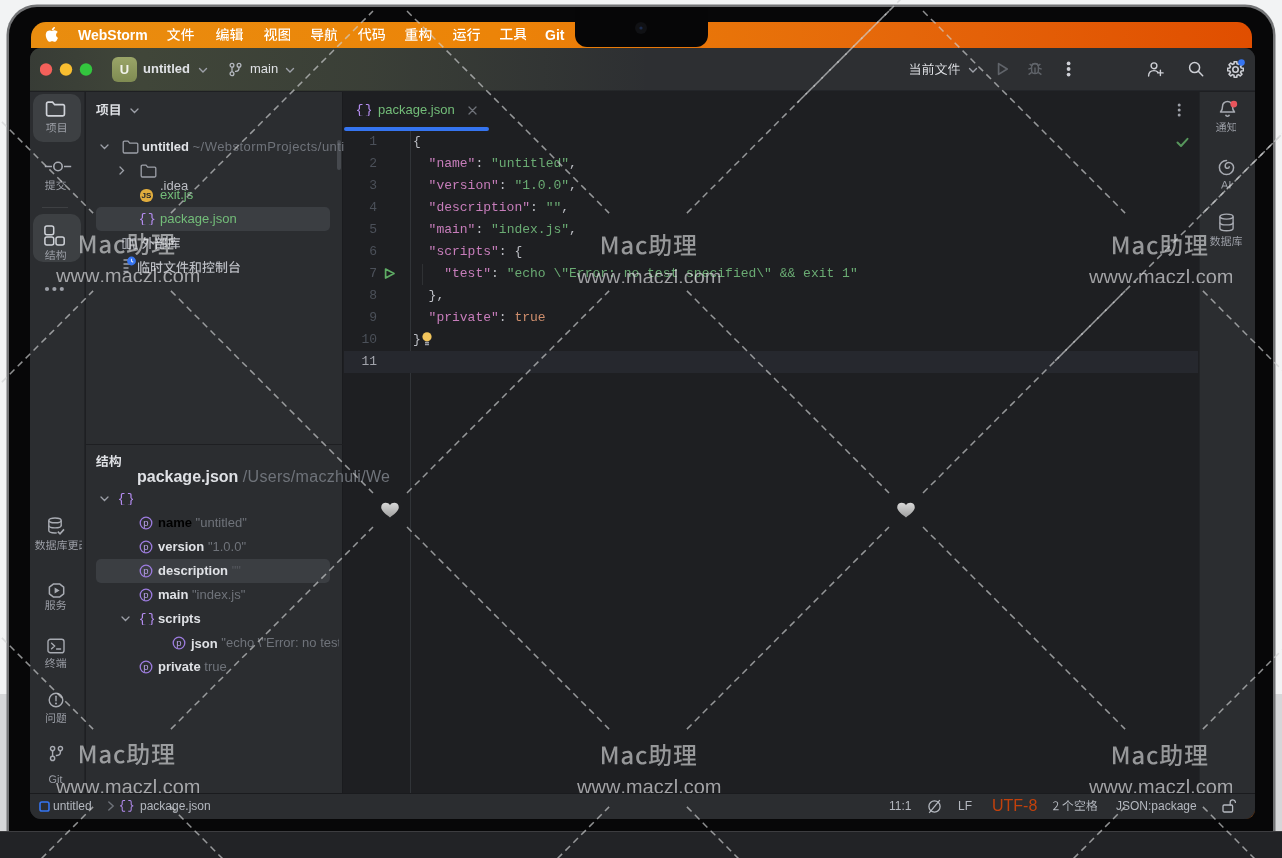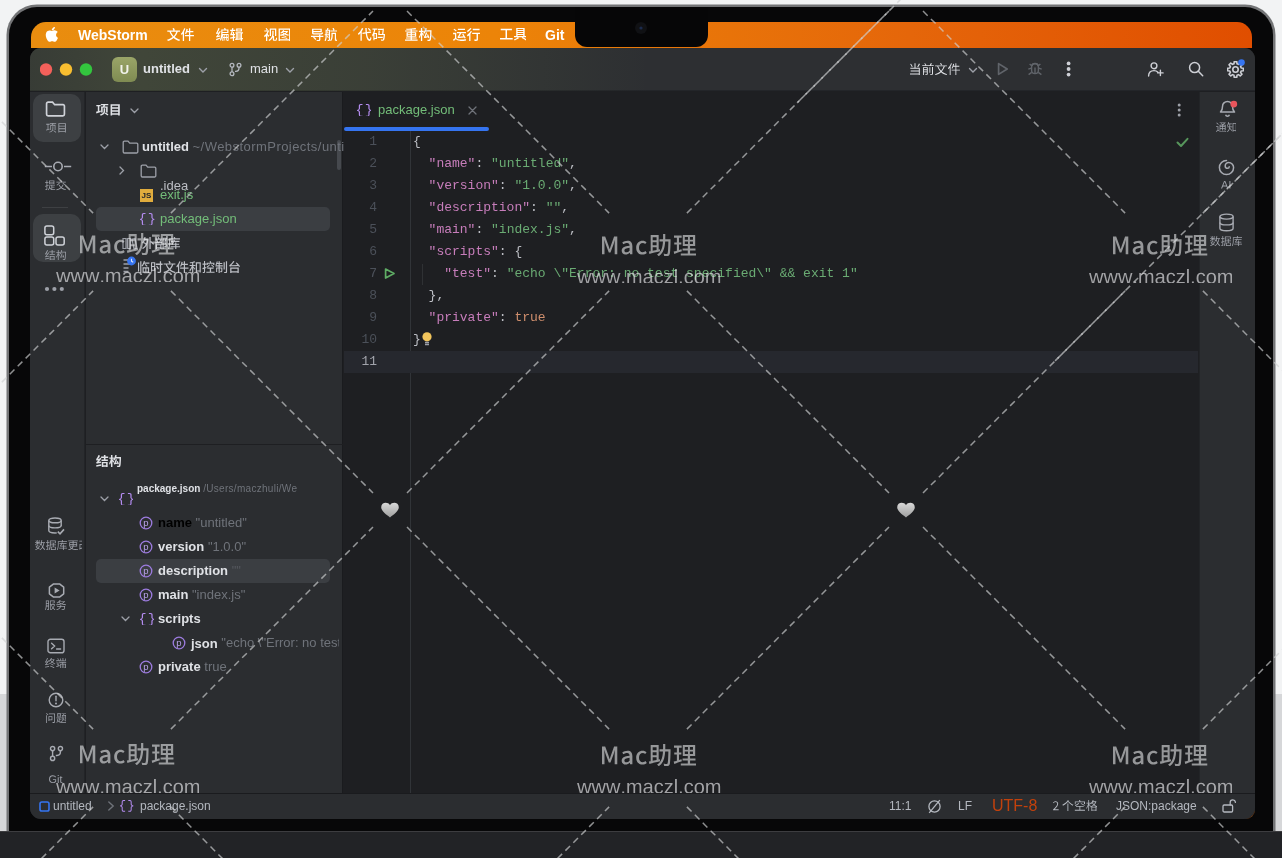--- a/index.html
+++ b/index.html
@@ -175,21 +175,21 @@
 <path d="M1.2 11.8 V2.4 a1.2 1.2 0 0 1 1.2 -1.2 h3.6 l1.7 2 h7 a1.1 1.1 0 0 1 1.1 1.1 v7.5 a1.2 1.2 0 0 1 -1.2 1.2 h-12.2 a1.2 1.2 0 0 1 -1.2 -1.2 z"></path>
     </svg>
 <div class="t" style="left:142px;top:147px;font-size:13px"><b style="color:#dfe1e5;font-weight:600">untitled</b> <span style="color:#6f737a;letter-spacing:0.45px">~/WebstormProjects/unti</span></div>
 <svg class="abs" style="left:119px;top:166px" width="6" height="9">
       <path d="M1 1 L4.5 4.5 L1 8" stroke="#9da0a8" stroke-width="1.3" fill="none" stroke-linecap="round"></path>
     </svg>
 <svg class="abs" style="left:140px;top:164px" width="17" height="14" viewBox="0 0 17 14" fill="none" stroke="#9da0a8" stroke-width="1.3">
 <path d="M1.2 11.8 V2.4 a1.2 1.2 0 0 1 1.2 -1.2 h3.6 l1.7 2 h7 a1.1 1.1 0 0 1 1.1 1.1 v7.5 a1.2 1.2 0 0 1 -1.2 1.2 h-12.2 a1.2 1.2 0 0 1 -1.2 -1.2 z"></path>
     </svg>
 <div class="t" style="left:160px;top:186px;font-size:13px;color:#bcbec4">.idea</div>
-<div class="abs" style="left:140px;top:189px;width:13px;height:13px;border-radius:0;background:#e0ac3d;color:#22242a;font-size:8px;font-weight:700;text-align:center;line-height:13px">JS</div>
+<div class="abs" style="left:140px;top:189px;width:13px;height:13px;border-radius:6px;background:#e0ac3d;color:#22242a;font-size:8px;font-weight:700;text-align:center;line-height:13px">JS</div>
 <div class="t" style="left:160px;top:195px;font-size:13px;color:#73bd79">exit.js</div>
 <svg style="position:absolute;left:140.3px;top:212.7px;" width="14.4" height="12.6" viewBox="1.50 -9.78 14.40 12.58">
       <path d="M5.2 2.8Q4.4 2.8 3.8 2.2Q3.3 1.7 3.3 0.8V-1.5Q3.3 -2.2 2.8 -2.6Q2.3 -3 1.5 -3V-3.9Q2.4 -4 2.8 -4.4Q3.3 -4.8 3.3 -5.5V-7.8Q3.3 -8.7 3.8 -9.2Q4.4 -9.8 5.2 -9.8H7V-8.9H5.6Q5 -8.9 4.7 -8.6Q4.5 -8.3 4.5 -7.6V-5.3Q4.5 -4.7 4 -4.2Q3.6 -3.7 2.9 -3.5V-3.5Q3.6 -3.3 4 -2.9Q4.5 -2.4 4.5 -1.7V0.6Q4.5 1.3 4.7 1.6Q5 1.9 5.6 1.9H7V2.8Z M10.4 2.8V1.9H11.8Q12.4 1.9 12.7 1.6Q12.9 1.3 12.9 0.6V-1.7Q12.9 -2.4 13.4 -2.8Q13.8 -3.3 14.5 -3.5V-3.5Q13.8 -3.7 13.4 -4.2Q12.9 -4.7 12.9 -5.3V-7.6Q12.9 -8.3 12.7 -8.6Q12.4 -8.9 11.8 -8.9H10.4V-9.8H12.1Q13 -9.8 13.6 -9.2Q14.1 -8.7 14.1 -7.8V-5.5Q14.1 -4.8 14.6 -4.4Q15 -4 15.9 -3.9V-3Q15 -3 14.6 -2.6Q14.1 -2.2 14.1 -1.5V0.8Q14.1 1.7 13.5 2.2Q13 2.8 12.1 2.8Z" fill="#b48cf0"></path>
     </svg>
 <div class="t" style="left:160px;top:219px;font-size:13px;color:#73bd79">package.json</div>
 <svg class="abs" style="left:122px;top:237px" width="16" height="13" viewBox="0 0 16 13" fill="none" stroke="#9da0a8" stroke-width="1.2">
 <path d="M1 1.5 h3 v10 h-3 z M5.5 1.5 h3 v10 h-3 z M10 2.2 l3 -.6 2 9.8 -3 .6 z"></path>
     </svg>
 <svg class="abs" style="left:122px;top:256px" width="18" height="17" viewBox="0 0 18 17">
 <g fill="none" stroke="#9da0a8" stroke-width="1.3">
@@ -198,21 +198,21 @@
 <circle cx="9.5" cy="5" r="4.4" fill="#3674f0"></circle>
       <path d="M9.5 2.8 v2.4 l1.7 1" stroke="#dbe6fb" stroke-width="1.1" fill="none"></path>
     </svg>
 
 <svg class="abs" style="left:100px;top:496px" width="9" height="6">
       <path d="M1 1 L4.5 4.5 L8 1" stroke="#9da0a8" stroke-width="1.3" fill="none" stroke-linecap="round"></path>
     </svg>
 <svg style="position:absolute;left:118.8px;top:492.7px;" width="14.4" height="12.6" viewBox="1.50 -9.78 14.40 12.58">
       <path d="M5.2 2.8Q4.4 2.8 3.8 2.2Q3.3 1.7 3.3 0.8V-1.5Q3.3 -2.2 2.8 -2.6Q2.3 -3 1.5 -3V-3.9Q2.4 -4 2.8 -4.4Q3.3 -4.8 3.3 -5.5V-7.8Q3.3 -8.7 3.8 -9.2Q4.4 -9.8 5.2 -9.8H7V-8.9H5.6Q5 -8.9 4.7 -8.6Q4.5 -8.3 4.5 -7.6V-5.3Q4.5 -4.7 4 -4.2Q3.6 -3.7 2.9 -3.5V-3.5Q3.6 -3.3 4 -2.9Q4.5 -2.4 4.5 -1.7V0.6Q4.5 1.3 4.7 1.6Q5 1.9 5.6 1.9H7V2.8Z M10.4 2.8V1.9H11.8Q12.4 1.9 12.7 1.6Q12.9 1.3 12.9 0.6V-1.7Q12.9 -2.4 13.4 -2.8Q13.8 -3.3 14.5 -3.5V-3.5Q13.8 -3.7 13.4 -4.2Q12.9 -4.7 12.9 -5.3V-7.6Q12.9 -8.3 12.7 -8.6Q12.4 -8.9 11.8 -8.9H10.4V-9.8H12.1Q13 -9.8 13.6 -9.2Q14.1 -8.7 14.1 -7.8V-5.5Q14.1 -4.8 14.6 -4.4Q15 -4 15.9 -3.9V-3Q15 -3 14.6 -2.6Q14.1 -2.2 14.1 -1.5V0.8Q14.1 1.7 13.5 2.2Q13 2.8 12.1 2.8Z" fill="#b48cf0"></path>
     </svg>
-<div class="t" style="left:137px;top:489px;font-size:10px"><b style="color:#dfe1e5;font-weight:600">package.json</b> <span style="color:#6f737a;letter-spacing:0.3px">/Users/maczhuli/We</span></div>
+<div class="t" style="left:137px;top:477px;font-size:16px"><b style="color:#dfe1e5;font-weight:600">package.json</b> <span style="color:#6f737a;letter-spacing:0.3px">/Users/maczhuli/We</span></div>
 <div class="sel" style="left:96px;top:559px;width:234px;height:24px"></div>
 <svg class="abs" style="left:139px;top:516px" width="14" height="14">
       <circle cx="7" cy="7" r="5.8" fill="none" stroke="#9d7ce0" stroke-width="1.3"></circle>
       <text x="7" y="10.4" font-size="9.5" fill="#b9a1ea" text-anchor="middle" font-family="Liberation Sans,sans-serif">p</text>
     </svg>
 <div class="t" style="left:158px;top:523px;font-size:13px"><b style="color:#000000;font-weight:700">name</b> <span style="color:#6f737a">"untitled"</span></div>
 <svg class="abs" style="left:139px;top:540px" width="14" height="14">
       <circle cx="7" cy="7" r="5.8" fill="none" stroke="#9d7ce0" stroke-width="1.3"></circle>
       <text x="7" y="10.4" font-size="9.5" fill="#b9a1ea" text-anchor="middle" font-family="Liberation Sans,sans-serif">p</text>
     </svg>

